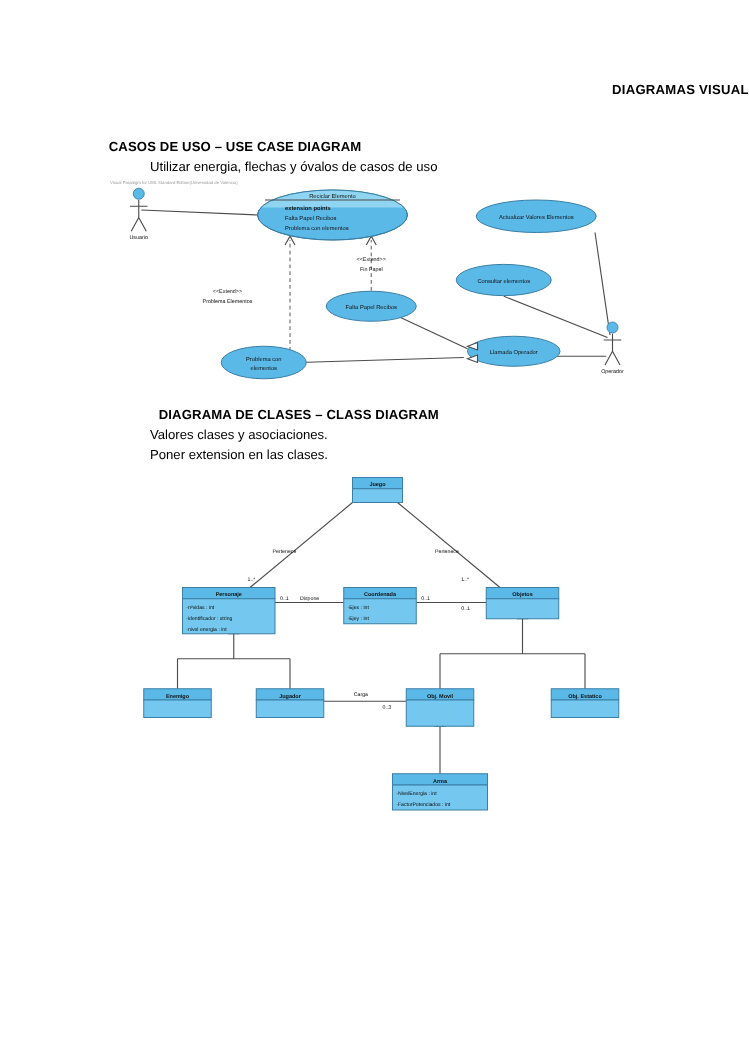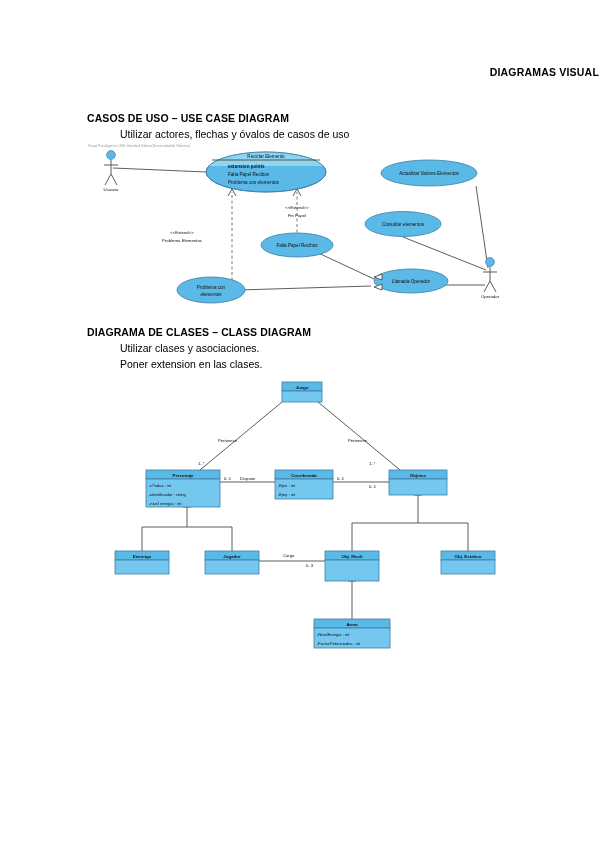--- a/index.html
+++ b/index.html
@@ -25,21 +25,21 @@
   .sec-head {
     position: absolute; left: 87px;
     font-size: 10.5px; font-weight: bold; letter-spacing: .1px;
   }
   .sec-sub {
     position: absolute; left: 120px;
     font-size: 10.5px; font-weight: normal;
   }
   #uc-head { top: 112px; }
   #uc-sub  { top: 128px; }
-  #cd-head { top: 326px; }
+  #cd-head { top: 326px; margin-left: 40px; }
   #cd-sub1 { top: 342px; }
   #cd-sub2 { top: 358px; }
 
   .watermark {
     position: absolute; left: 88px; top: 144px;
     font-size: 3.4px; color: #9a9a9a; white-space: nowrap;
     font-family: "Liberation Sans", sans-serif;
   }
 
   
@@ -69,21 +69,21 @@
   .t-mult { font-size: 4.2px; }
 </style>
 </head>
 <body>
 
 <div class="page">
 
   <div class="doc-title">DIAGRAMAS VISUAL</div>
 
   <div class="sec-head" id="uc-head">CASOS DE USO – USE CASE DIAGRAM</div>
-  <div class="sec-sub" id="uc-sub">Utilizar actores, flechas y óvalos de casos de uso</div>
+  <div class="sec-sub" id="uc-sub">Utilizar energia, flechas y óvalos de casos de uso</div>
 
   <div class="watermark">Visual Paradigm for UML Standard Edition(Universidad de Valencia)</div>
 
   <div class="diagram" id="usecase-diagram">
     <svg width="430" height="165" viewBox="0 0 430 165">
 
       <path class="uml-line" d="M 27 22 L 120 26"></path>
 
       <path class="uml-line" d="M 120 145 L 285 140"></path>
 
@@ -157,21 +157,21 @@
       </g>
       <g>
         <text class="t-ext" x="96" y="88">&lt;&lt;Extend&gt;&gt;</text>
         <text class="t-ext" x="96" y="96">Problema Elementos</text>
       </g>
 
     </svg>
   </div>
 
   <div class="sec-head" id="cd-head">DIAGRAMA DE CLASES – CLASS DIAGRAM</div>
-  <div class="sec-sub" id="cd-sub1">Utilizar clases y asociaciones.</div>
+  <div class="sec-sub" id="cd-sub1">Valores clases y asociaciones.</div>
   <div class="sec-sub" id="cd-sub2">Poner extension en las clases.</div>
 
   <div class="diagram" id="class-diagram">
     <svg width="400" height="285" viewBox="0 0 400 285">
 
       <path class="uml-line" d="M 182 27 L 100 95"></path>
       <path class="uml-line" d="M 218 27 L 300 95"></path>
 
       <path class="uml-line" d="M 120 107 L 175 107"></path>
 

